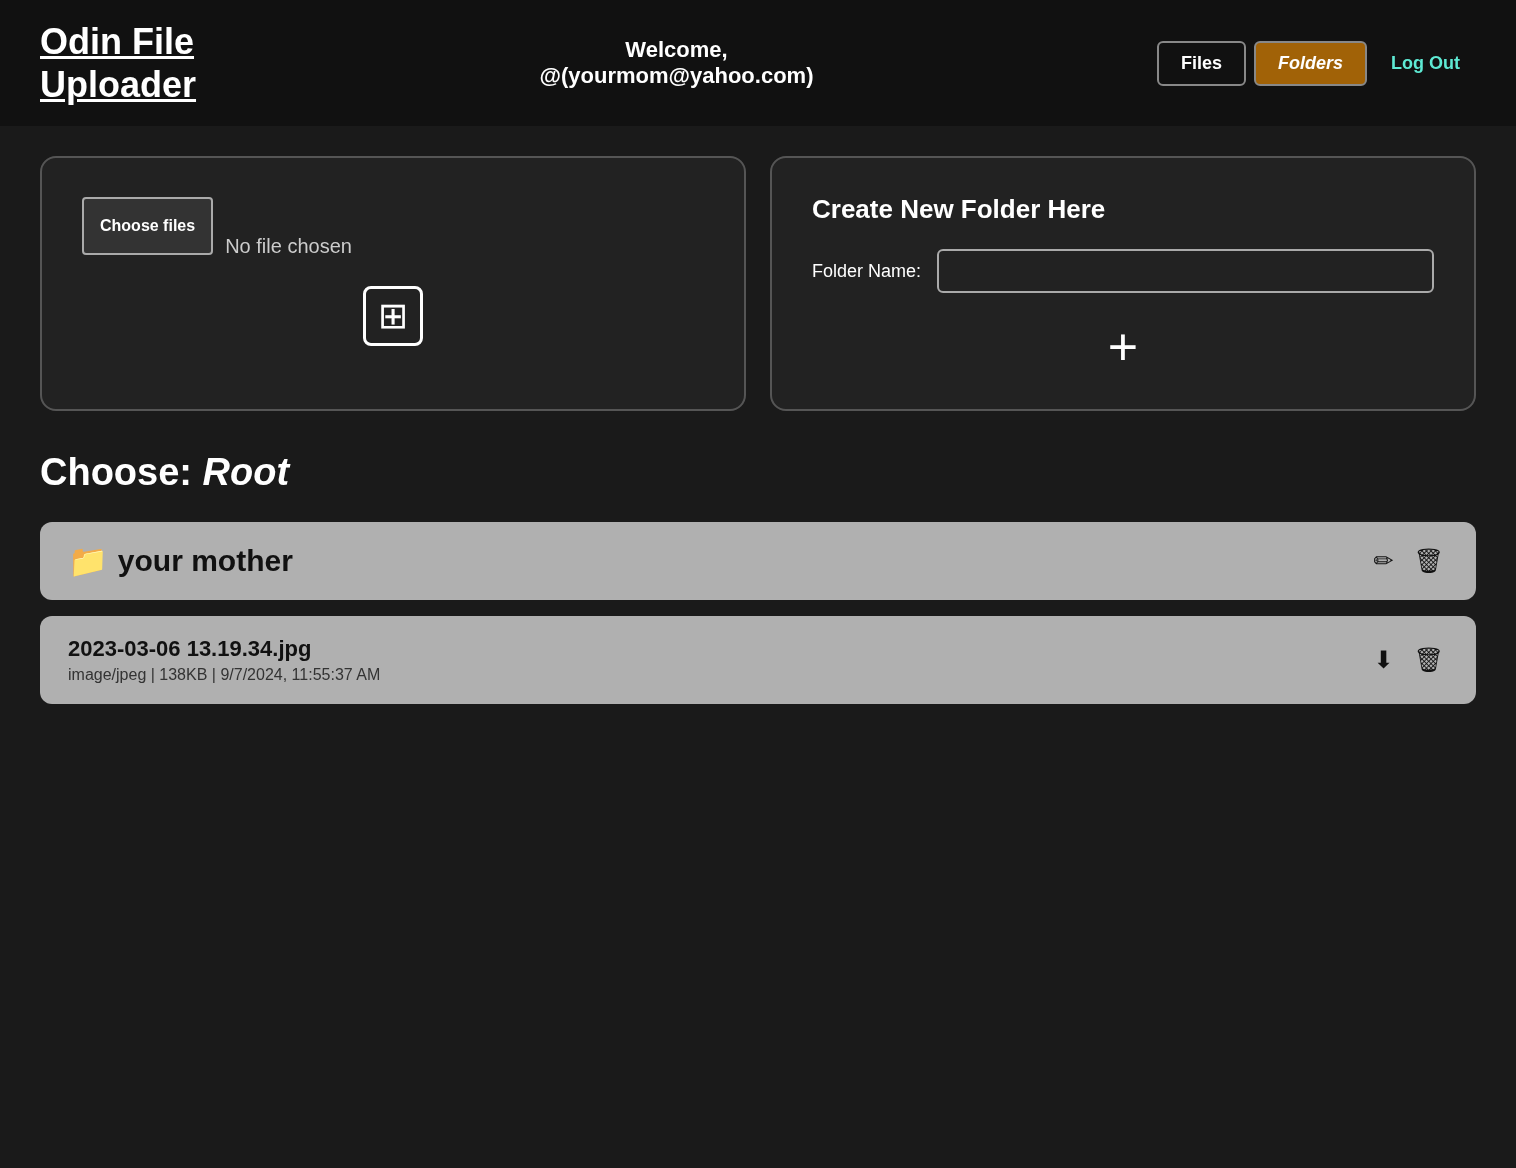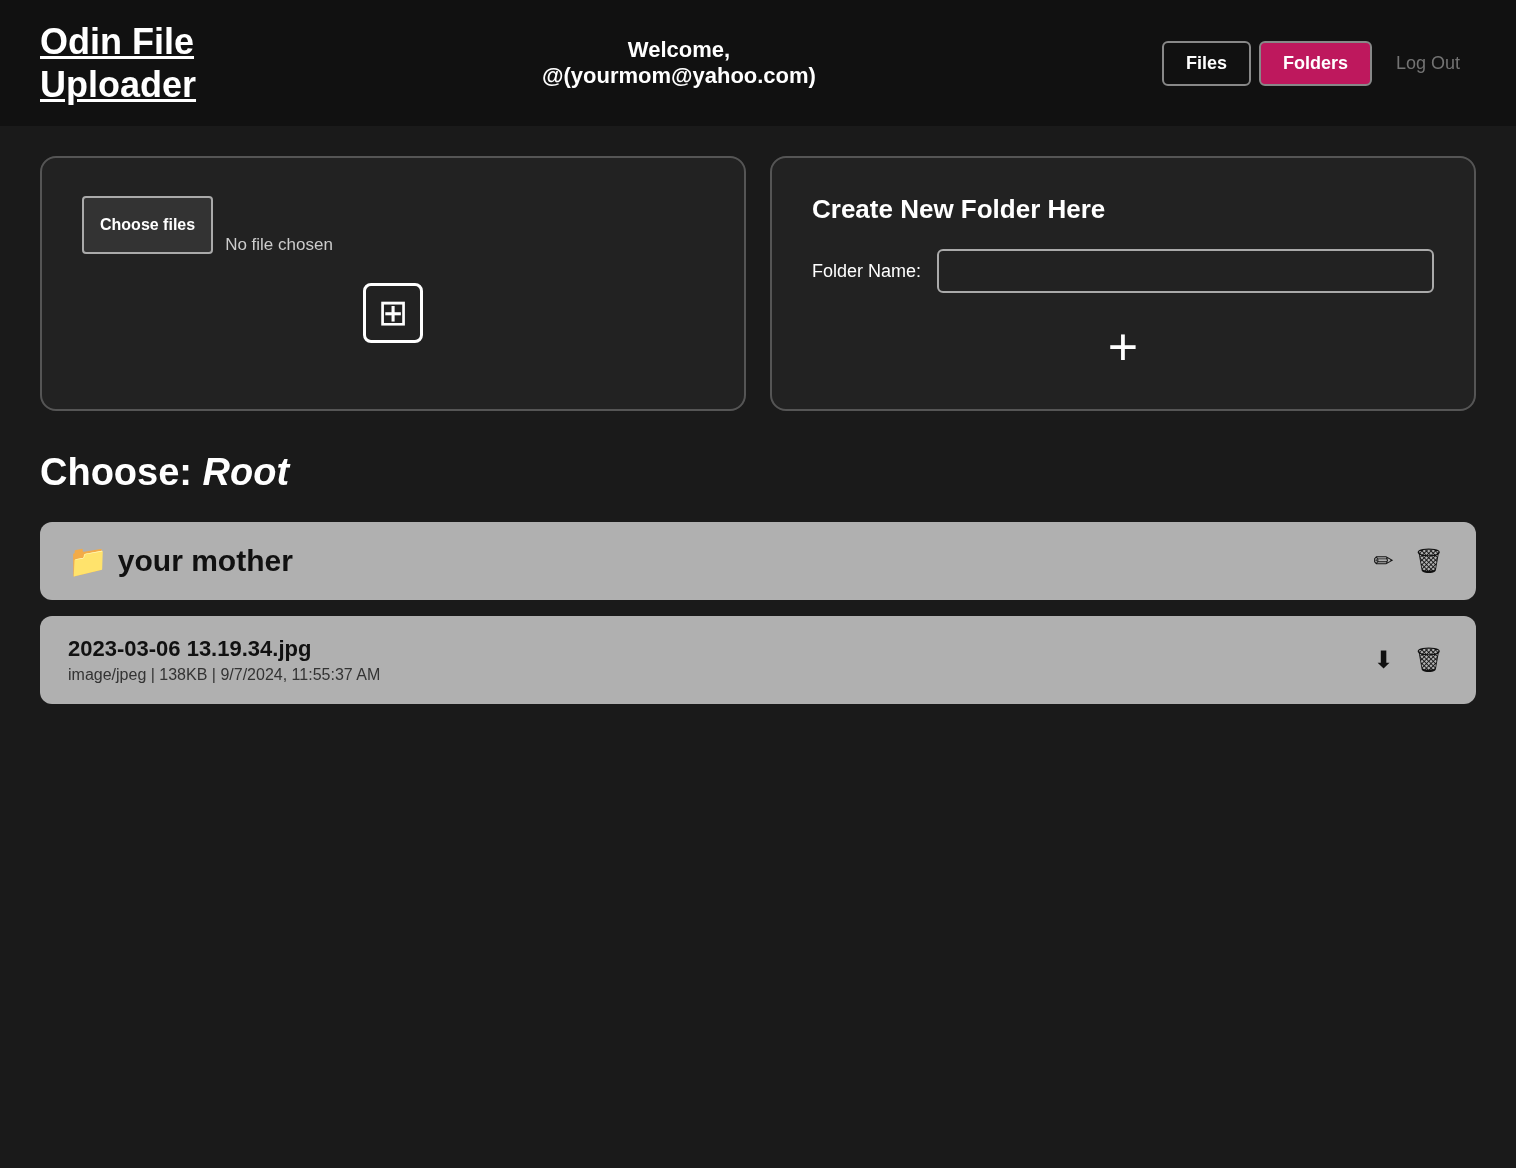--- a/index.html
+++ b/index.html
@@ -46,30 +46,31 @@
       font-size: 18px;
       font-weight: 600;
       cursor: pointer;
       border-radius: 6px;
       border: 2px solid #888;
       background: transparent;
       color: #ffffff;
     }
 
     .nav-btn.active {
-      background-color: #be185d;
-      color: #ffffff;
+      background-color: #a16207;
+      color: #ffffff;
+      font-style: italic;
     }
 
     .logout-btn {
       background: transparent;
       border: none;
-      color: #737373;
+      color: #5eead4;
       font-size: 18px;
-      font-weight: 400;
+      font-weight: 700;
       cursor: pointer;
       padding: 10px 16px;
     }
 
     
     .main-content {
       padding: 30px 40px;
     }
 
     
@@ -107,21 +108,21 @@
       color: #ffffff;
       font-size: 16px;
       font-weight: 600;
       padding: 18px 16px;
       border-radius: 4px;
       cursor: pointer;
     }
 
     .no-file-text {
       color: #cccccc;
-      font-size: 17px;
+      font-size: 20px;
       margin-top: 41px;
     }
 
     .upload-icon-btn {
       display: flex;
       align-items: center;
       justify-content: center;
       width: 60px;
       height: 60px;
       border: 3px solid #ffffff;

